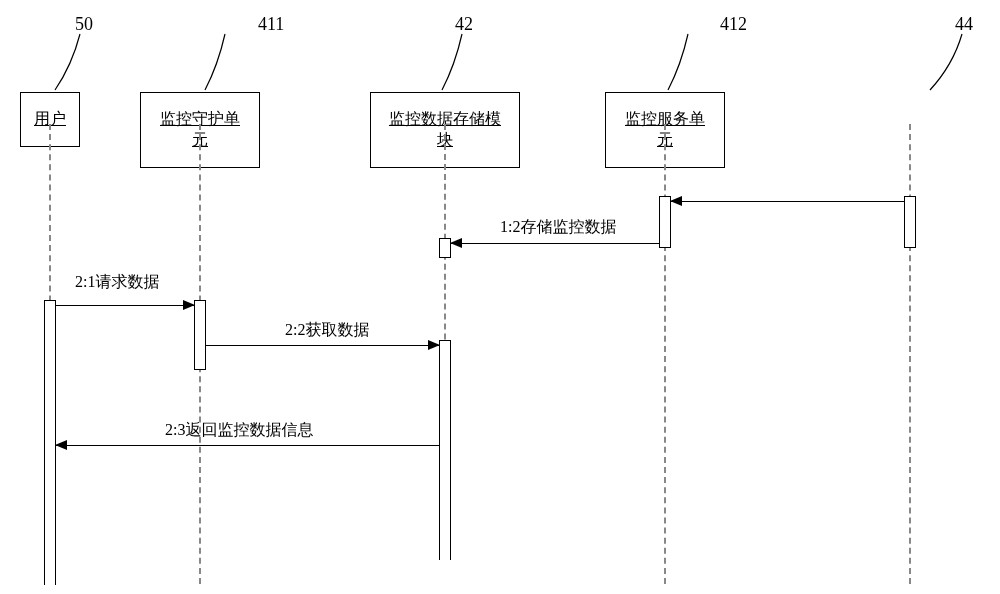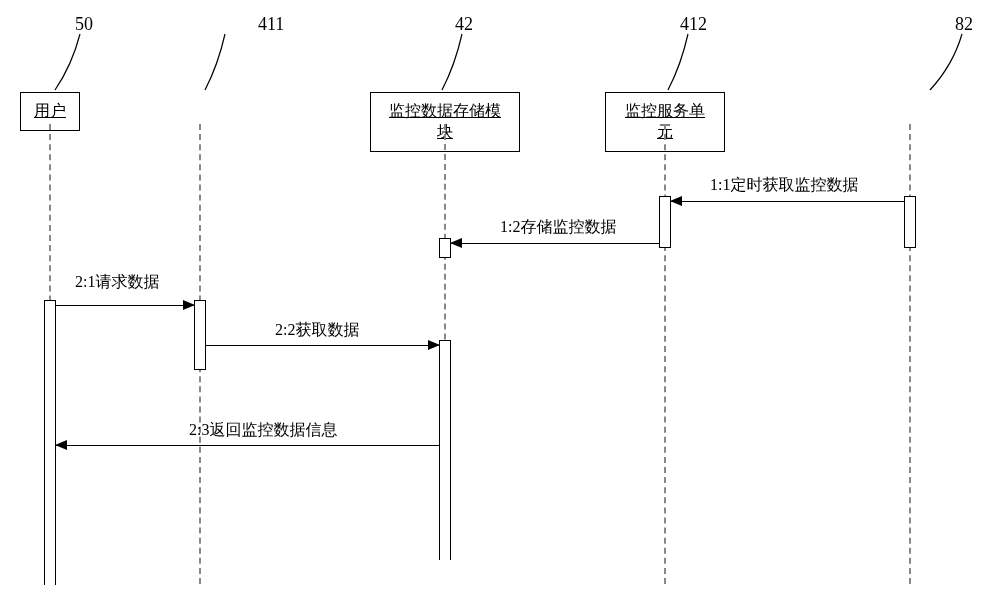--- a/index.html
+++ b/index.html
@@ -3,21 +3,21 @@
 <meta charset="utf-8">
 <style>
   * { box-sizing: border-box; margin: 0; padding: 0; }
   body { font-family: "SimSun", "宋体", serif; background: #fff; }
   .canvas { position: relative; width: 932px; height: 594px; }
   
   .ref-num { position: absolute; font-size: 18px; color: #000; }
   
   .curve { position: absolute; }
   
-  .participant-box { position: absolute; border: 1.5px solid #000; padding: 8px 12px; font-size: 16px; text-decoration: underline; background: #fff; text-align: center; }
+  .participant-box { position: absolute; border: 1.5px solid #000; padding: 16px 12px; font-size: 16px; text-decoration: underline; background: #fff; text-align: center; }
   
   .lifeline { position: absolute; width: 0; border-left: 2px dashed #888; }
   
   .activation { position: absolute; width: 12px; background: #fff; border: 1.5px solid #000; }
   
   .msg-line { position: absolute; height: 0; border-top: 1.5px solid #000; }
   .msg-line::after { content: ""; position: absolute; width: 0; height: 0; }
   .msg-line.arrow-right::after { right: -1px; top: -6px; border-left: 12px solid #000; border-top: 5px solid transparent; border-bottom: 5px solid transparent; }
   .msg-line.arrow-left::after { left: -1px; top: -6px; border-right: 12px solid #000; border-top: 5px solid transparent; border-bottom: 5px solid transparent; }
   
@@ -26,57 +26,57 @@
   .open-bottom { border-bottom: none !important; }
 </style>
 </head>
 <body>
 
 <div class="canvas">
 
   <div class="ref-num" style="left:75px; top:14px;">50</div>
   <div class="ref-num" style="left:215px; top:14px;margin-left:43px;">411</div>
   <div class="ref-num" style="left:455px; top:14px;text-align:center;">42</div>
-  <div class="ref-num" style="left:680px; top:14px;">412</div>
-  <div class="ref-num" style="left:955px; top:14px;">82</div>
+  <div class="ref-num" style="left:720px; top:14px;">412</div>
+  <div class="ref-num" style="left:955px; top:14px;">44</div>
 
   <svg class="curve" style="left:0; top:0;" width="1000" height="120">
     <path d="M 80 34 Q 72 65 55 90" stroke="#000" stroke-width="1.2" fill="none"></path>
     <path d="M 225 34 Q 218 65 205 90" stroke="#000" stroke-width="1.2" fill="none"></path>
     <path d="M 462 34 Q 455 65 442 90" stroke="#000" stroke-width="1.2" fill="none"></path>
     <path d="M 688 34 Q 681 65 668 90" stroke="#000" stroke-width="1.2" fill="none"></path>
     <path d="M 962 34 Q 953 65 930 90" stroke="#000" stroke-width="1.2" fill="none"></path>
   </svg>
 
   <div class="participant-box" style="left:20px; top:92px; width:60px;"><span>用户</span></div>
+  <div class="participant-box" style="left:140px; top:92px; width:120px;"><span>监控守护单元</span></div>
   <div class="participant-box" style="left:605px; top:92px; width:120px;"><span>监控服务单元</span></div>
   <div class="participant-box" style="left:370px; top:92px; width:150px;"><span>监控数据存储模块</span></div>
 
   <div class="lifeline" style="left:49px; top:124px; height:460px;"></div>
   <div class="lifeline" style="left:199px; top:124px; height:460px;"></div>
   <div class="lifeline" style="left:444px; top:124px; height:435px;"></div>
   <div class="lifeline" style="left:664px; top:124px; height:460px;"></div>
   <div class="lifeline" style="left:909px; top:124px; height:460px;"></div>
 
   <div class="activation" style="left:904px; top:196px; height:52px;"></div>
   <div class="activation" style="left:659px; top:196px; height:52px;"></div>
   <div class="activation" style="left:439px; top:238px; height:20px;"></div>
 
   <div class="activation open-bottom" style="left:44px; top:300px; height:285px;"></div>
   <div class="activation" style="left:194px; top:300px; height:70px;"></div>
   <div class="activation open-bottom" style="left:439px; top:340px; height:220px;"></div>
 
   <div class="msg-line arrow-left" style="left:671px; top:201px; width:233px;"></div>
-  <div class="msg-label" style="left:710px; top:175px;">1:1定时获取监控数据</div>
 
   <div class="msg-line arrow-left" style="left:451px; top:243px; width:208px;"></div>
   <div class="msg-label" style="left:500px; top:217px;text-align:center;">1:2存储监控数据</div>
 
   <div class="msg-line arrow-right" style="left:56px; top:305px; width:138px;"></div>
   <div class="msg-label" style="left:75px; top:272px;font-family:Liberation Serif, serif;">2:1请求数据</div>
 
   <div class="msg-line arrow-right" style="left:206px; top:345px; width:233px;"></div>
-  <div class="msg-label" style="left:275px; top:320px;">2:2获取数据</div>
+  <div class="msg-label" style="left:285px; top:320px;">2:2获取数据</div>
 
   <div class="msg-line arrow-left" style="left:56px; top:445px; width:383px;"></div>
-  <div class="msg-label" style="left:165px; top:420px;margin-left:24px;">2:3返回监控数据信息</div>
+  <div class="msg-label" style="left:165px; top:420px;">2:3返回监控数据信息</div>
 
 </div>
 
 </body></html>

